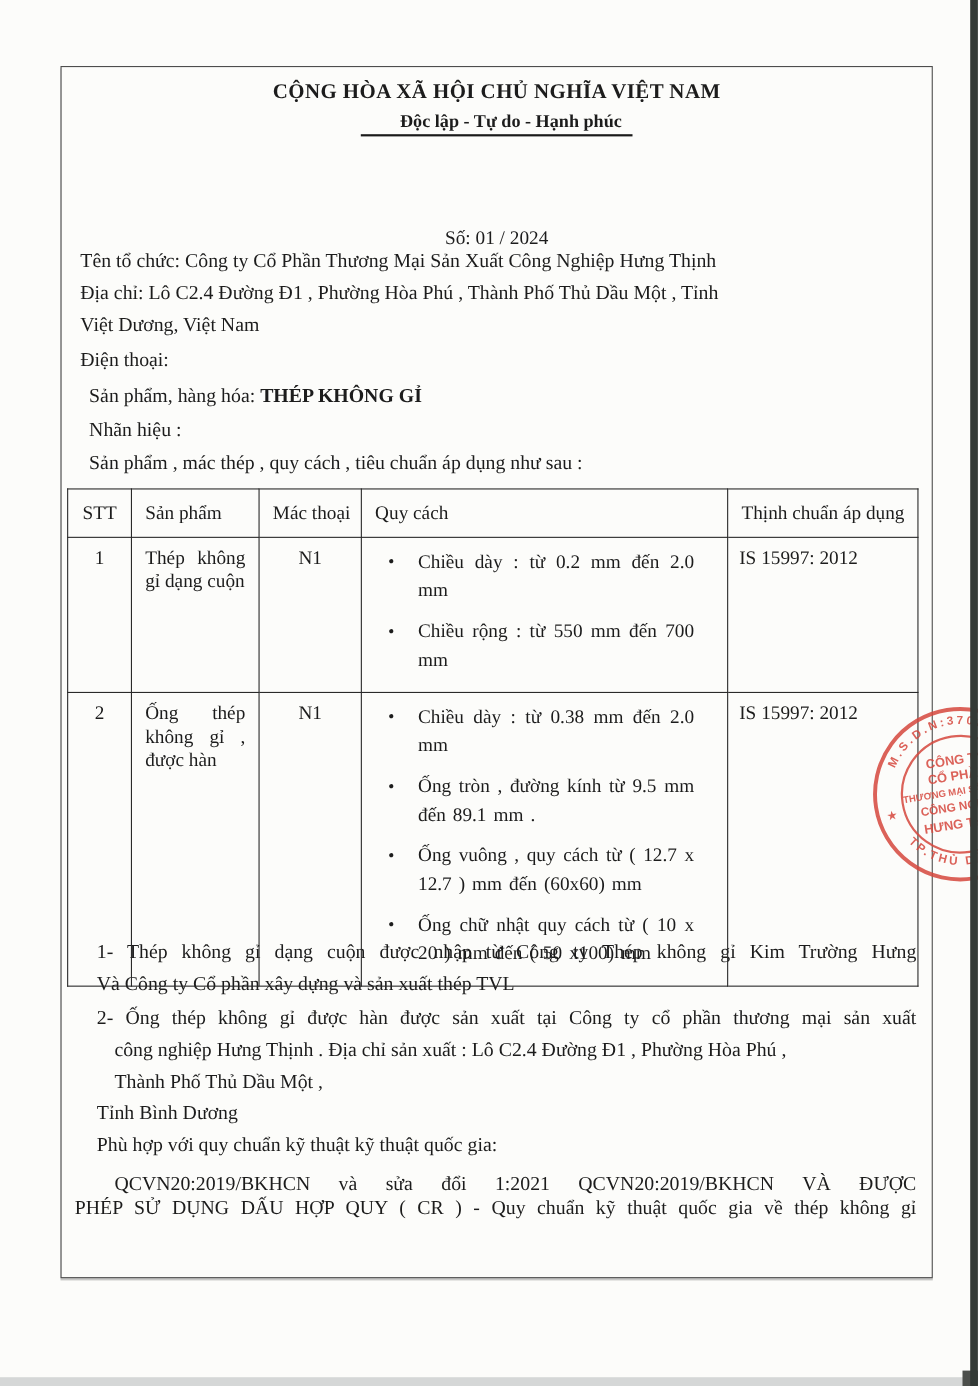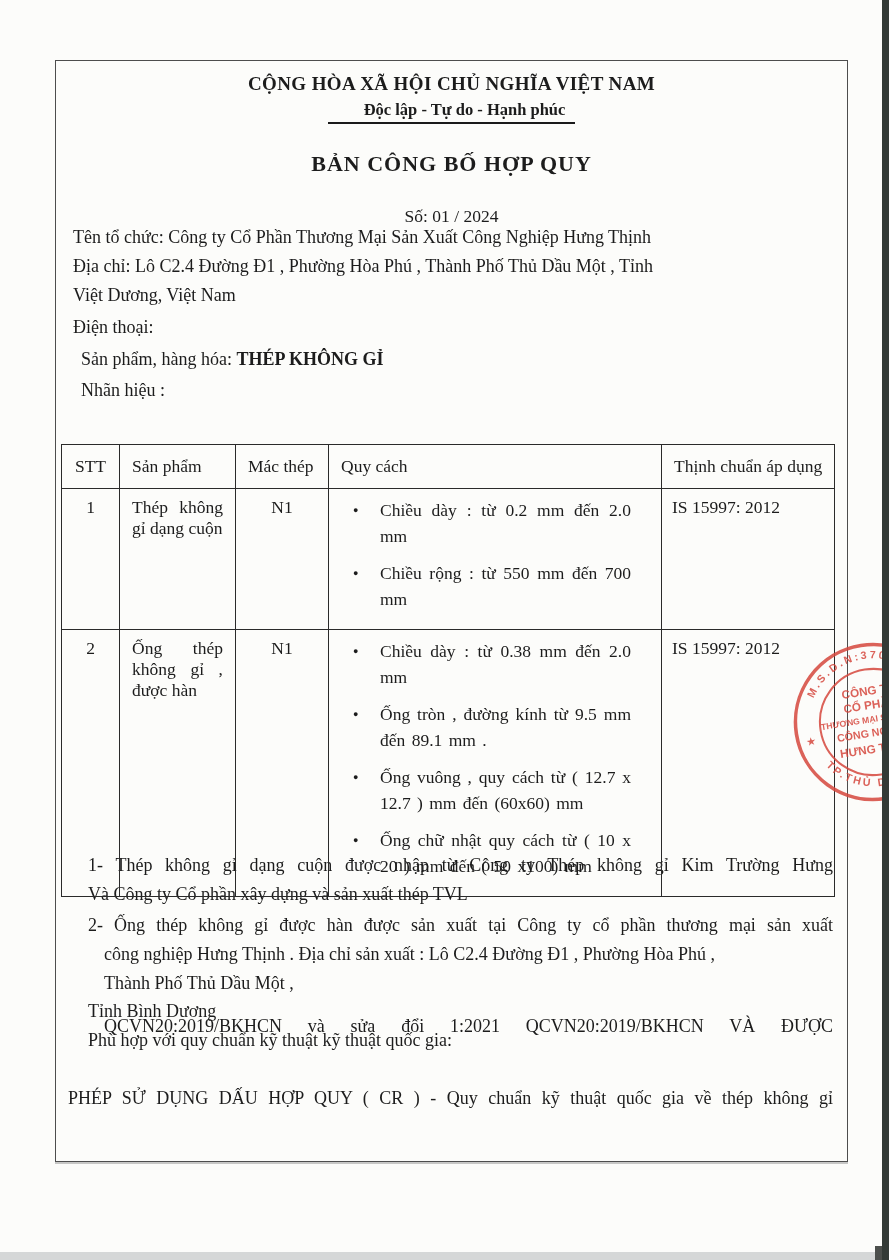--- a/index.html
+++ b/index.html
@@ -61,45 +61,45 @@
 </style>
 </head>
 <body>
 
 <div class="page">
 
   <div class="frame">
 
     <div class="abs centered motto"><span>Độc lập - Tự do - Hạnh phúc</span></div>
     <div class="abs centered nat-title">CỘNG HÒA XÃ HỘI CHỦ NGHĨA VIỆT NAM</div>
-    <div class="abs centered doc-title">BẢN CÔNG BỐ HỢP QUY</div>
     <div class="abs centered doc-number">Số: 01 / 2024</div>
 
     <div class="abs line" style="top:166px">Tên tổ chức: Công ty Cổ Phần Thương Mại Sản Xuất Công Nghiệp Hưng Thịnh</div>
     <div class="abs line" style="top:195px">Địa chỉ: Lô C2.4 Đường Đ1 , Phường Hòa Phú , Thành Phố Thủ Dầu Một , Tỉnh</div>
     <div class="abs line" style="top:224px">Việt Dương, Việt Nam</div>
     <div class="abs line" style="top:256px">Điện thoại:</div>
 
     <div class="abs line indent" style="top:288px"><span>Sản phẩm, hàng hóa: </span><span class="bold">THÉP KHÔNG GỈ</span></div>
     <div class="abs line indent" style="top:319px">Nhãn hiệu :</div>
+    <div class="abs line indent" style="top:349px">Sản phẩm , mác thép , quy cách , tiêu chuẩn áp dụng như sau :</div>
 
     <div class="table-wrap">
       <table>
         <colgroup>
           <col style="width:58px">
             <col style="width:116px">
             <col style="width:93px">
             <col style="width:333px">
             <col style="width:173px">
         </colgroup>
         <thead>
           <tr>
             <th class="c-stt">STT</th>
             <th>Sản phẩm</th>
-            <th>Mác thép</th>
+            <th>Mác thoại</th>
             <th>Quy cách</th>
             <th>Thịnh chuẩn áp dụng</th>
           </tr>
         </thead>
         <tbody>
           <tr class="r1">
             <td class="c-stt">1</td>
             <td class="c-prod">Thép không gỉ dạng cuộn</td>
             <td class="c-grade">N1</td>
             <td class="c-specs">
@@ -148,21 +148,21 @@
   </div>
 
   <div id="notes">
       <div class="note-line jl" style="left: 88px; top: 855px; width: 745px;">1- Thép không gỉ dạng cuộn được nhập từ Công ty Thép không gỉ Kim Trường Hưng</div>
       <div class="note-line" style="left: 88px; top: 884px;">Và Công ty Cổ phần xây dựng và sản xuất thép TVL</div>
       <div class="note-line jl" style="left: 88px; top: 915px; width: 745px;">2- Ống thép không gỉ được hàn được sản xuất tại Công ty cổ phần thương mại sản xuất</div>
       <div class="note-line" style="left: 104px; top: 944px;">công nghiệp Hưng Thịnh . Địa chỉ sản xuất : Lô C2.4 Đường Đ1 , Phường Hòa Phú ,</div>
       <div class="note-line" style="left: 104px; top: 973px;">Thành Phố Thủ Dầu Một ,</div>
       <div class="note-line" style="left: 88px; top: 1001px;">Tỉnh Bình Dương</div>
       <div class="note-line" style="left: 88px; top: 1030px;">Phù hợp với quy chuẩn kỹ thuật kỹ thuật quốc gia:</div>
-      <div class="note-line jl" style="left: 104px; top: 1016px; width: 729px;">QCVN20:2019/BKHCN và sửa đổi 1:2021 QCVN20:2019/BKHCN VÀ ĐƯỢC</div>
+      <div class="note-line jl" style="left: 104px; top: 1066px; width: 729px;">QCVN20:2019/BKHCN và sửa đổi 1:2021 QCVN20:2019/BKHCN VÀ ĐƯỢC</div>
       <div class="note-line jl" style="left: 68px; top: 1088px; width: 765px;">PHÉP SỬ DỤNG DẤU HỢP QUY ( CR ) - Quy chuẩn kỹ thuật quốc gia về thép không gỉ</div>
     </div>
 
   <div class="stamp">
     <svg viewBox="0 0 200 200" width="204" height="204">
       <defs>
         <path id="arcTop" d="M 37.2 105.5 A 63 63 0 1 1 162.8 105.5" fill="none"></path>
         <path id="arcBottom" d="M 42.9 126.6 A 63 63 0 0 0 157.1 126.6" fill="none"></path>
       </defs>
       <circle cx="100" cy="100" r="76" stroke-width="3.5"></circle>

